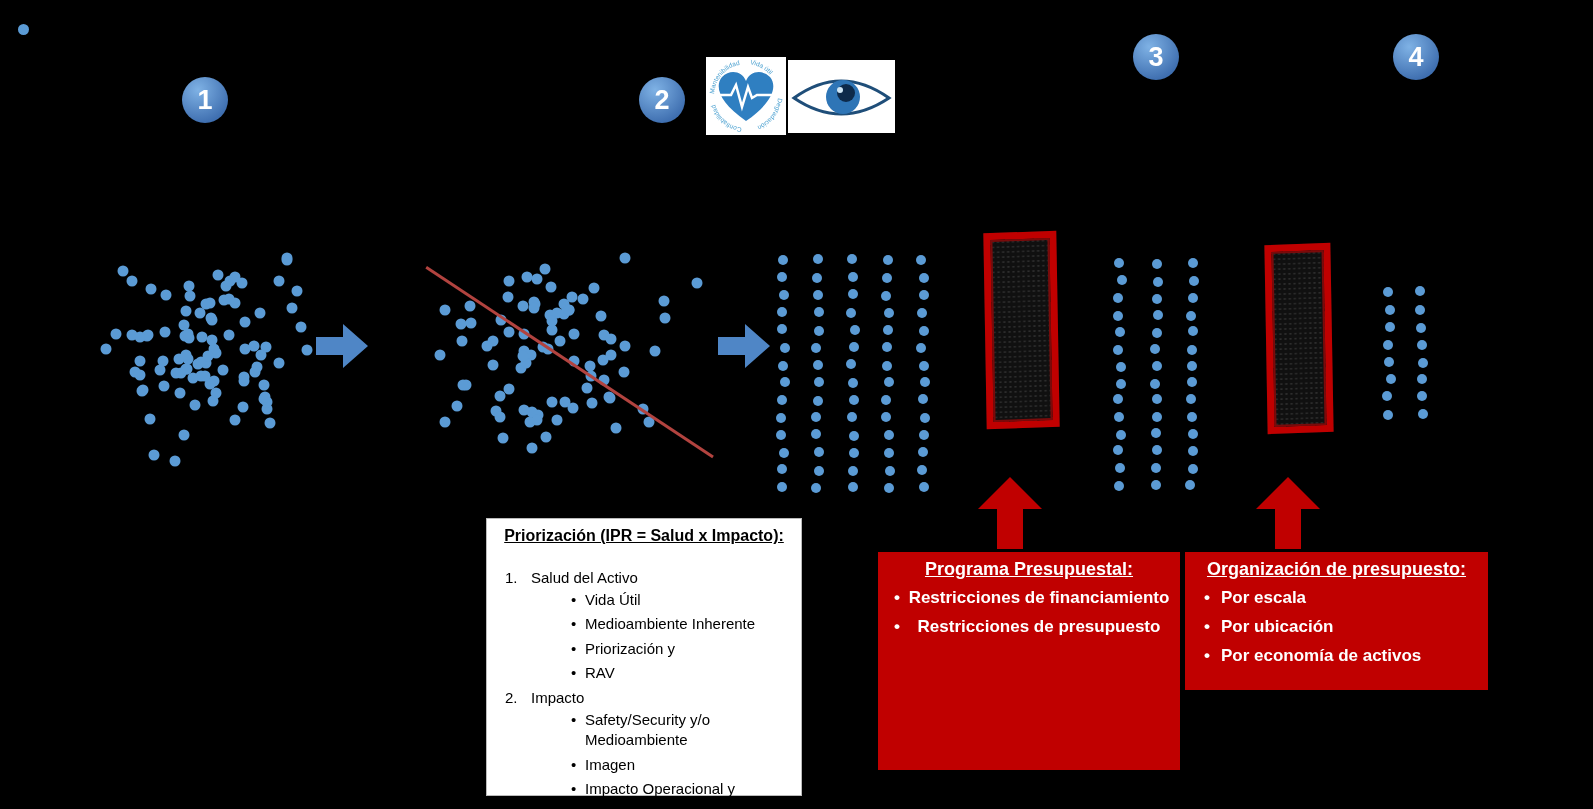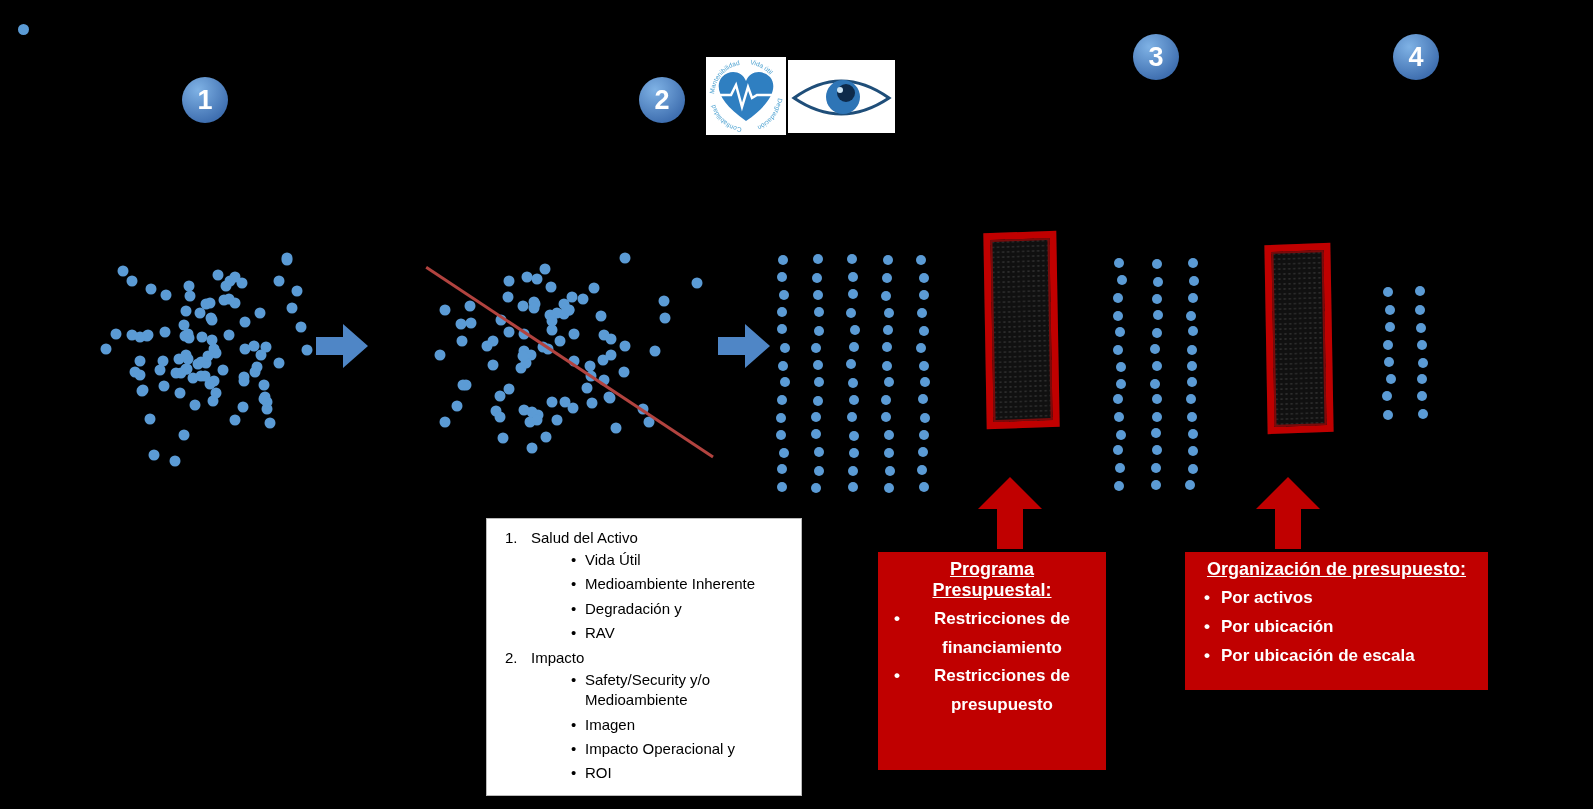--- a/index.html
+++ b/index.html
@@ -45,21 +45,21 @@
   .p-item{font-size:15px;}
   .p-head{display:flex;margin:2px 0 4px 8px;}
   .p-num{width:26px;}
   .p-bullets{list-style:none;margin:0 0 6px 0;padding:0;}
   .p-bullets li{position:relative;padding-left:14px;margin:4px 0 4px 74px;font-size:15px;line-height:1.35;}
   .p-bullets li::before{content:"\2022";position:absolute;left:0;}
 
   
   .red-box{position:absolute;background:#c00000;color:#fff;padding:7px 10px;}
   .red-box .rtitle{font-weight:bold;text-decoration:underline;font-size:18px;text-align:center;margin-bottom:3px;}
-  #budget-box{left:878px;top:552px;width:228px;height:218px;}
+  #budget-box{left:878px;top:552px;width:302px;height:218px;}
   #org-box{left:1185px;top:552px;width:303px;height:138px;}
   .red-box ul{list-style:none;padding:0;margin:4px 0 0 0;}
   #budget-box li{position:relative;padding-left:20px;text-align:center;font-size:17px;line-height:1.68;font-weight:bold;}
   #budget-box li::before{content:"\2022";position:absolute;left:6px;}
   #org-box li{position:relative;padding-left:26px;text-align:left;font-size:17px;line-height:1.7;font-weight:bold;}
   #org-box li::before{content:"\2022";position:absolute;left:9px;}
 </style>
 </head>
 <body>
 
@@ -428,30 +428,31 @@
   <div class="filter-frame" id="frame2"></div>
 
   <svg class="arrow-svg" style="left:978px;top:477px" width="64" height="72" viewBox="0 0 64 72">
     <polygon points="32,0 64,32 45,32 45,72 19,72 19,32 0,32" fill="#c00000"></polygon>
   </svg>
   <svg class="arrow-svg" style="left:1256px;top:477px" width="64" height="72" viewBox="0 0 64 72">
     <polygon points="32,0 64,32 45,32 45,72 19,72 19,32 0,32" fill="#c00000"></polygon>
   </svg>
 
   <div class="white-box">
+    <div class="wtitle">Priorización (IPR = Salud x Impacto):</div>
     <div id="priorization-items">
         <div class="p-item">
           <div class="p-head">
             <span class="p-num">1.</span>
             <span>Salud del Activo</span>
           </div>
           <ul class="p-bullets">
             <li>Vida Útil</li>
             <li>Medioambiente Inherente</li>
-            <li>Degradación y</li>
+            <li>Priorización y</li>
             <li>RAV</li>
           </ul>
         </div>
         <div class="p-item">
           <div class="p-head">
             <span class="p-num">2.</span>
             <span>Impacto</span>
           </div>
           <ul class="p-bullets">
             <li>Safety/Security y/o Medioambiente</li>
@@ -467,19 +468,19 @@
     <div class="rtitle">Programa Presupuestal:</div>
     <ul>
         <li>Restricciones de financiamiento</li>
         <li>Restricciones de presupuesto</li>
       </ul>
   </div>
 
   <div class="red-box" id="org-box">
     <div class="rtitle">Organización de presupuesto:</div>
     <ul>
-        <li>Por activos</li>
+        <li>Por escala</li>
         <li>Por ubicación</li>
-        <li>Por ubicación de escala</li>
+        <li>Por economía de activos</li>
       </ul>
   </div>
 
 </div>
 
 </body></html>

